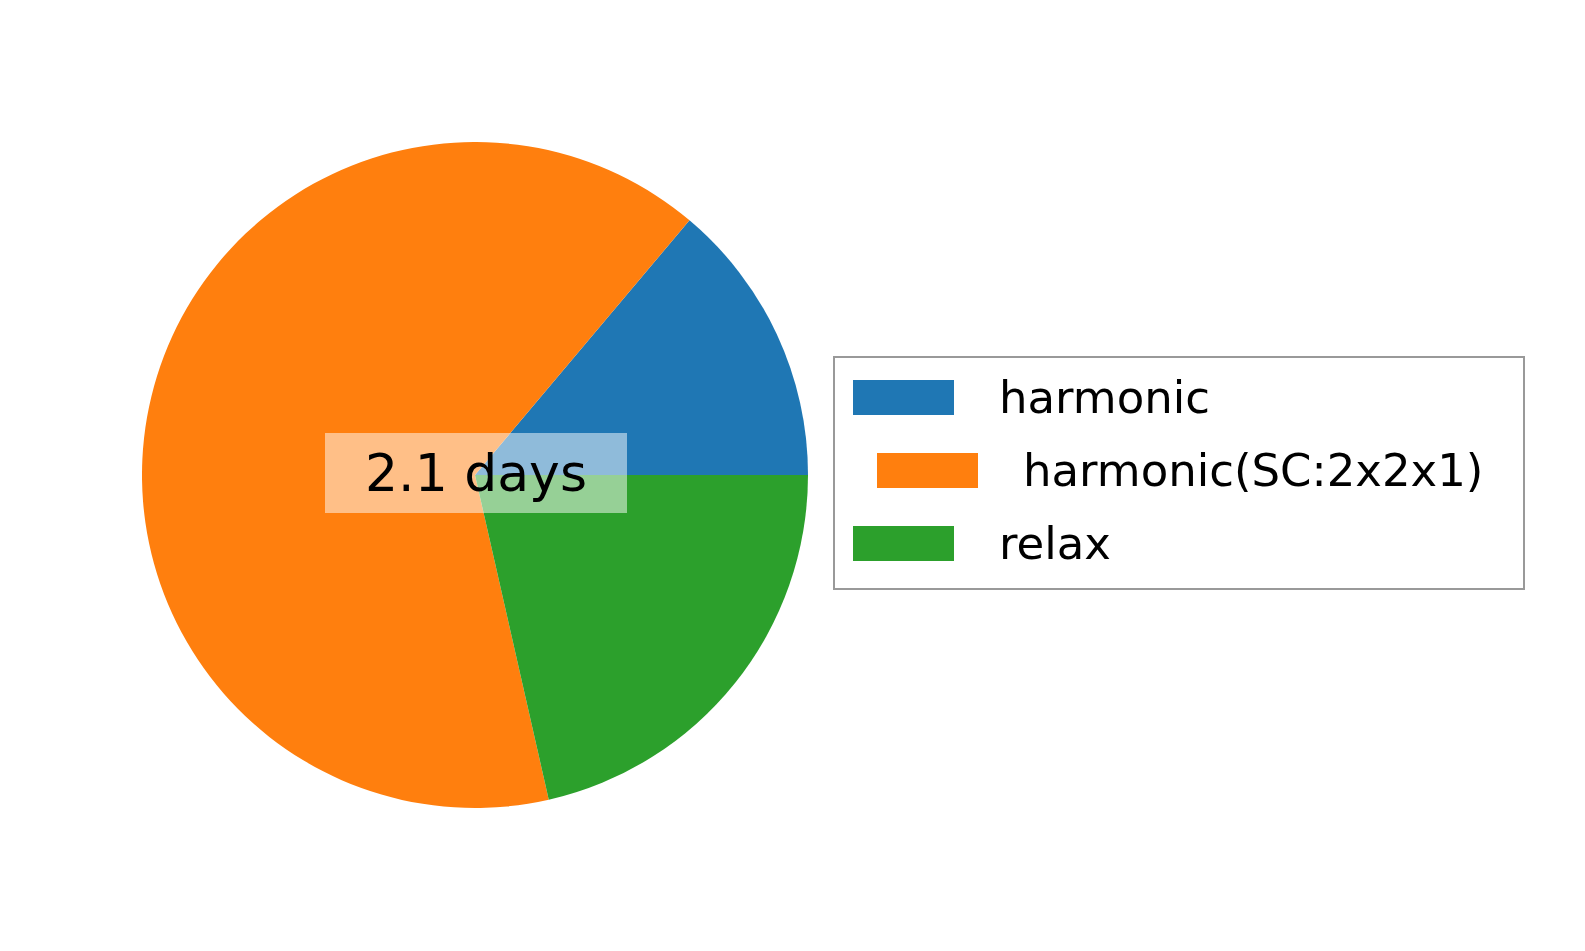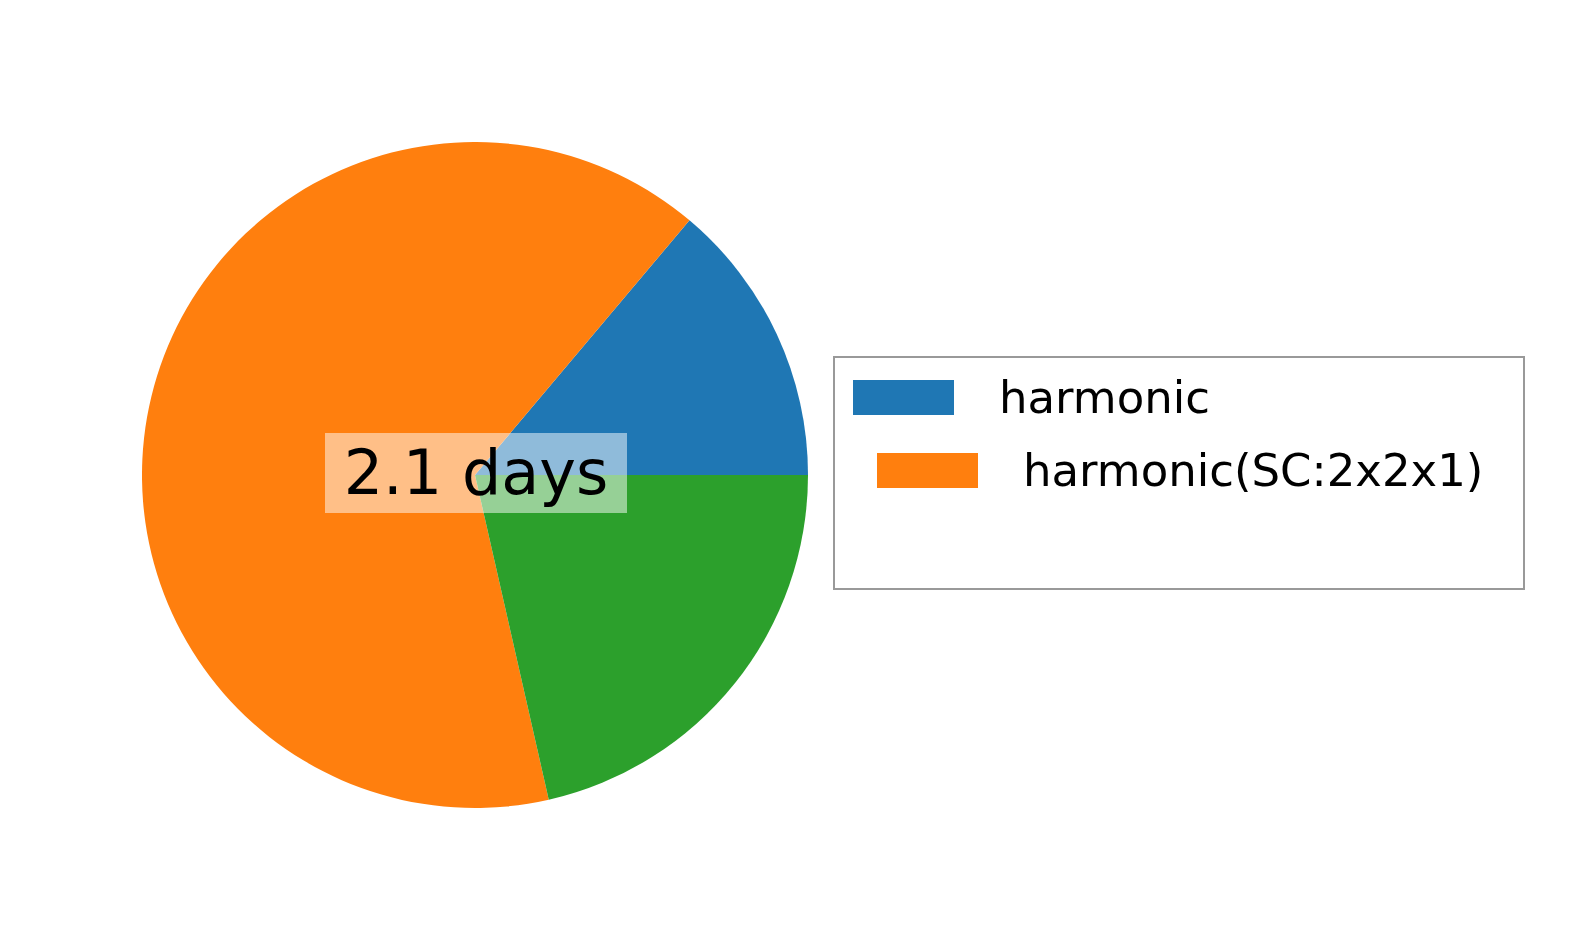--- a/index.html
+++ b/index.html
@@ -37,21 +37,21 @@
     position: absolute;
     left: 325px;
     top: 433px;
     width: 302px;
     height: 80px;
     display: flex;
     align-items: center;
     justify-content: center;
     background: rgba(255, 255, 255, 0.5);
     color: #000000;
-    font-size: 62px;
+    font-size: 52px;
     line-height: 1;
     letter-spacing: 0px;
     white-space: nowrap;
     box-sizing: border-box;
   }
 
   
   #legend {
     position: absolute;
     left: 833px;
@@ -104,15 +104,19 @@
 
   <div id="legend">
     <div class="legend-row r0">
       <span class="legend-swatch" id="sw0" style="background: rgb(31, 119, 180);"></span>
       <span class="legend-label">harmonic</span>
     </div>
     <div class="legend-row r1">
       <span class="legend-swatch" id="sw1" style="background: rgb(255, 127, 14);"></span>
       <span class="legend-label">harmonic(SC:2x2x1)</span>
     </div>
+    <div class="legend-row r2">
+      <span class="legend-swatch" id="sw2" style="background: rgb(44, 160, 44);"></span>
+      <span class="legend-label">relax</span>
+    </div>
   </div>
 
 </div>
 
 </body></html>

